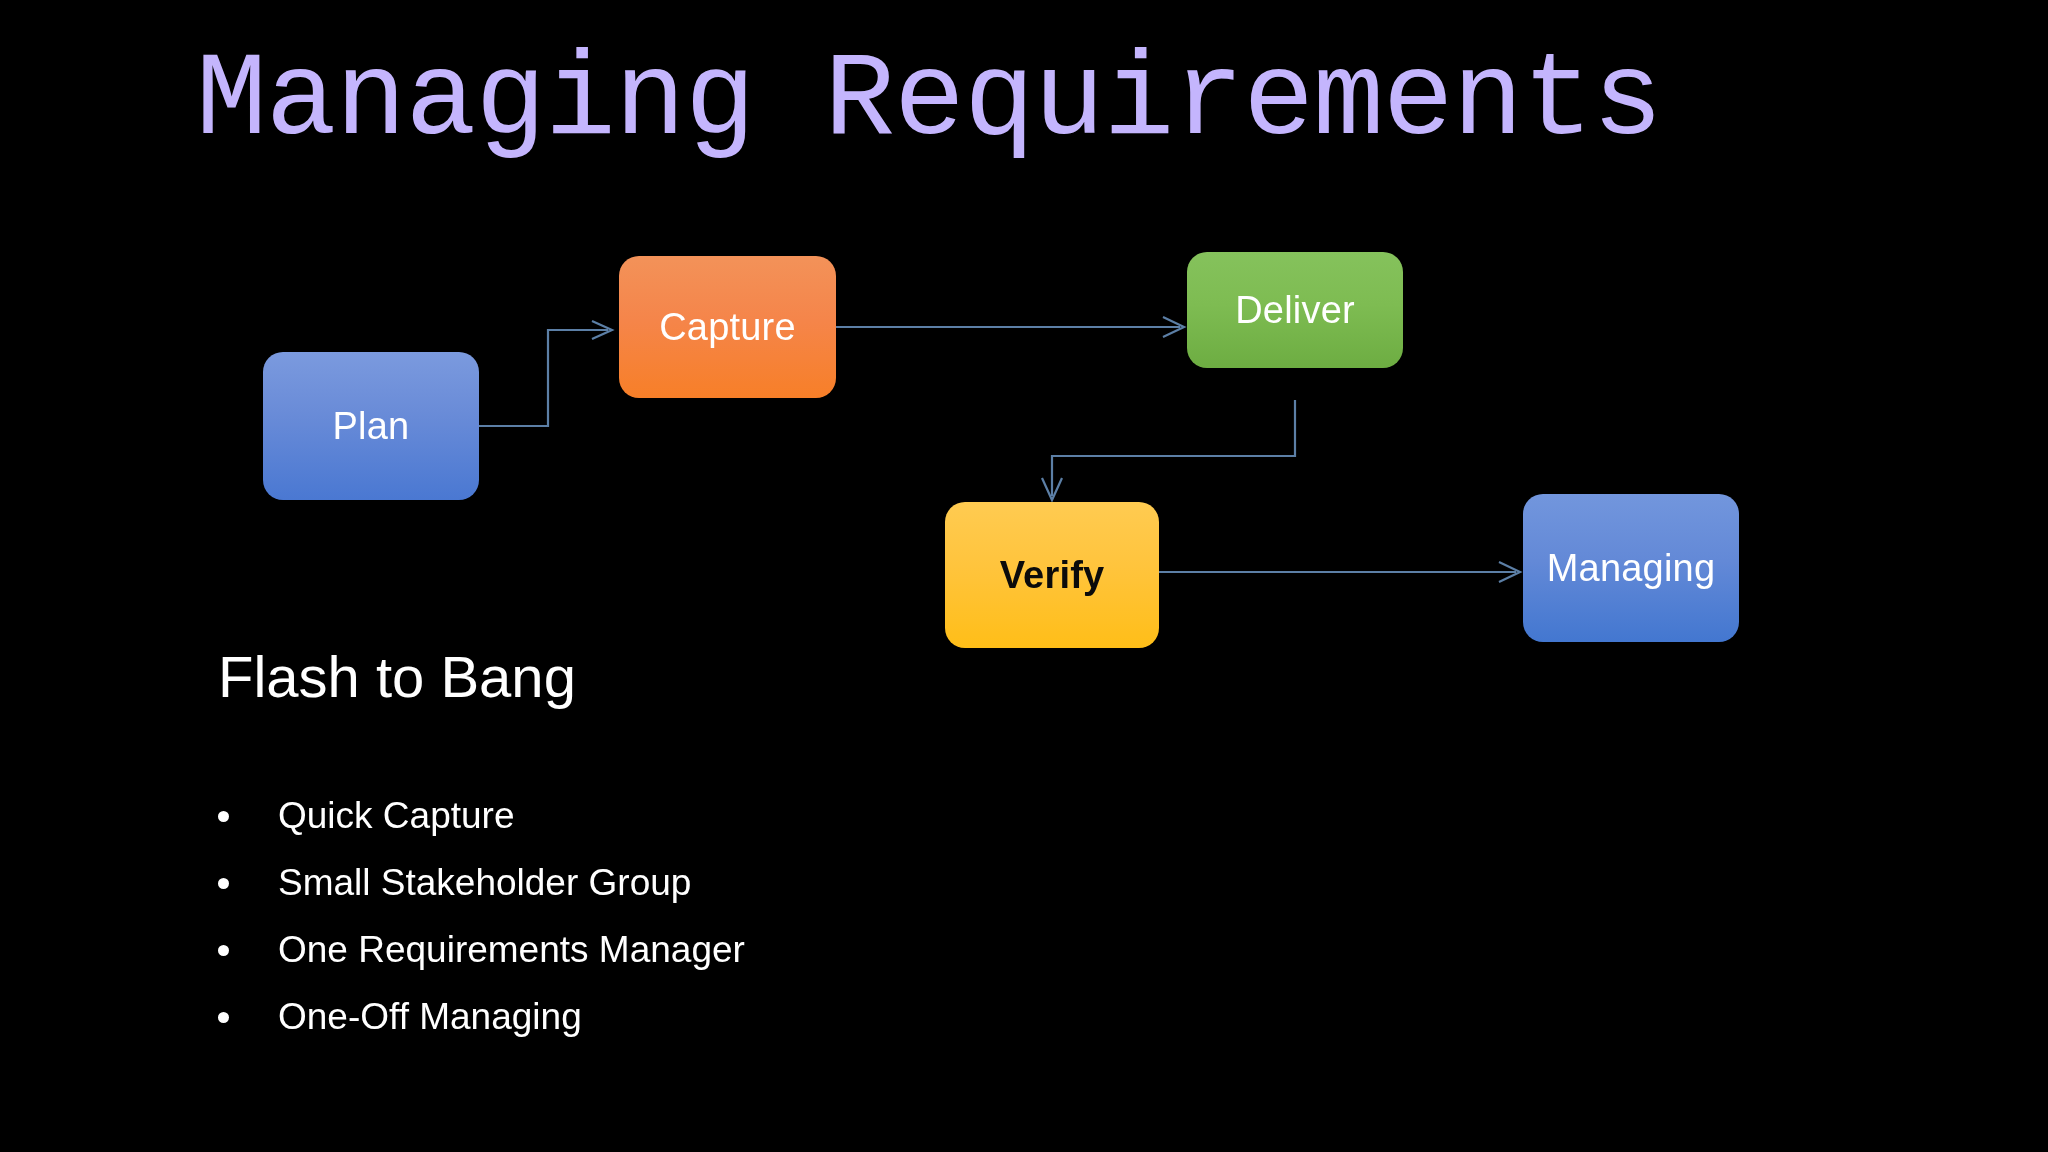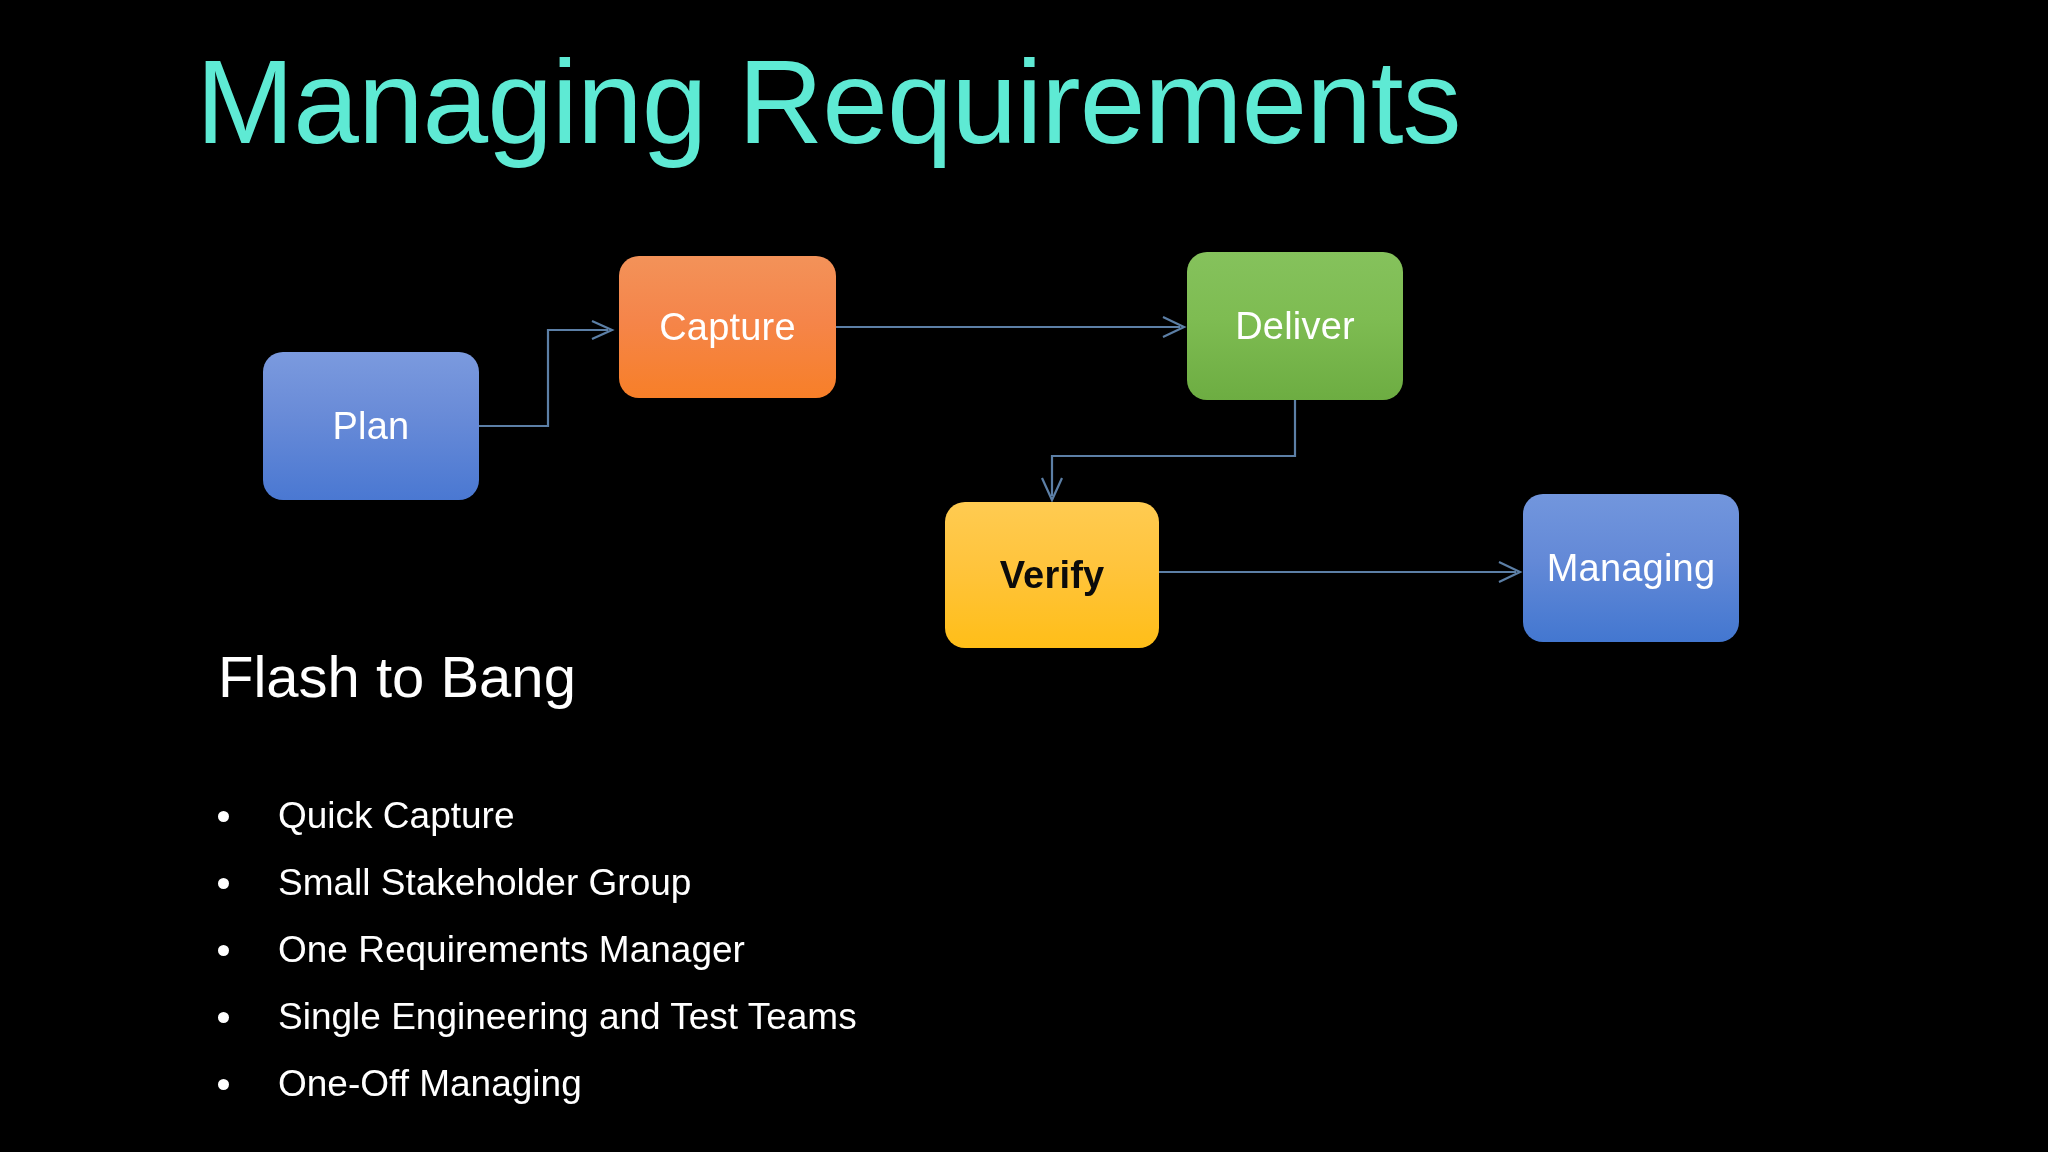--- a/index.html
+++ b/index.html
@@ -22,22 +22,22 @@
     background: #000000;
   }
 
   
   #slide-title {
     position: absolute;
     left: 196px;
     top: 36px;
     width: 1700px;
     height: 140px;
-    color: #5eead4;
-    font-family: Liberation Sans, sans-serif;
+    color: #c4b5fd;
+    font-family: Liberation Mono, monospace;
     font-size: 118px;
     font-weight: 400;
     line-height: 132px;
     letter-spacing: -1px;
     white-space: nowrap;
   }
 
   
   #diagram {
     position: absolute;
@@ -72,21 +72,21 @@
 
   #node-capture {
     left: 619px; top: 26px;
     width: 217px; height: 142px;
     background: linear-gradient(180deg, #f39259 0%, #f5854a 45%, #f77f28 100%);
   }
   #node-capture .node-label { color: #ffffff; }
 
   #node-deliver {
     left: 1187px; top: 22px;
-    width: 216px; height: 148px;
+    width: 216px; height: 116px;
     background: linear-gradient(180deg, #85c25c 0%, #7ebc52 45%, #6dad42 100%);
   }
   #node-deliver .node-label { color: #ffffff; }
 
   #node-verify {
     left: 945px; top: 272px;
     width: 214px; height: 146px;
     background: linear-gradient(180deg, #ffcb51 0%, #ffc43c 45%, #ffbe18 100%);
   }
   #node-verify .node-label { color: #0b0b0b; font-weight: 700; }
@@ -214,21 +214,17 @@
     <li>
       <span class="bullet-dot"></span>
       <span>Small Stakeholder Group</span>
     </li>
     <li>
       <span class="bullet-dot"></span>
       <span>One Requirements Manager</span>
     </li>
     <li>
       <span class="bullet-dot"></span>
-      <span>Single Engineering and Test Teams</span>
-    </li>
-    <li>
-      <span class="bullet-dot"></span>
       <span>One-Off Managing</span>
     </li>
   </ul>
 
 </div>
 
 </body></html>

